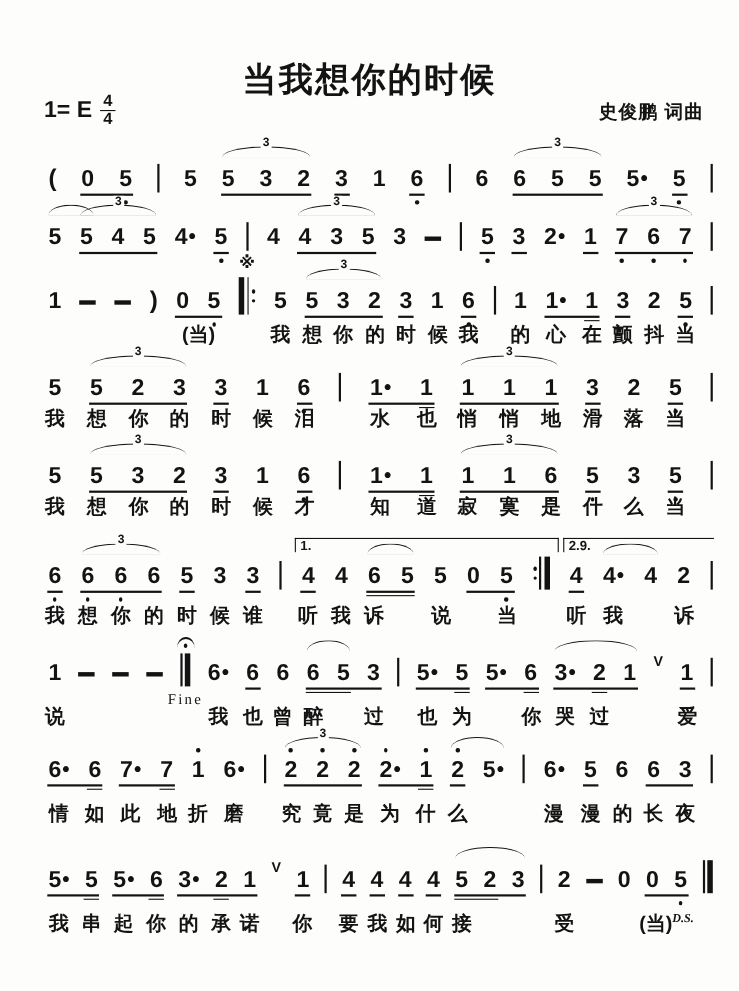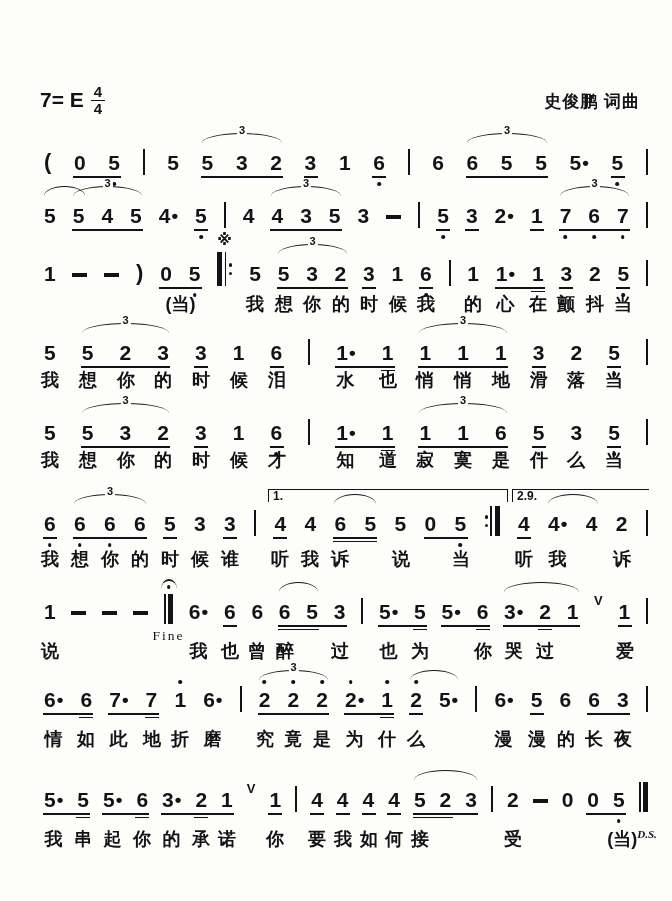--- a/index.html
+++ b/index.html
@@ -49,22 +49,23 @@
   .lyr{position:absolute;top:36px;transform:translateX(-50%);font-size:18px;font-weight:700;white-space:nowrap;}
   .lyr sup{font-size:11px;font-style:italic;font-family:"Liberation Serif","DejaVu Serif",serif;letter-spacing:0;}
   #score .sys:nth-child(4) .lyr,#score .sys:nth-child(5) .lyr{top:33px}
   #score .sys:nth-child(6) .lyr{top:41px}
   #score .sys:nth-child(7) .lyr,#score .sys:nth-child(8) .lyr,#score .sys:nth-child(9) .lyr{top:45px}
 </style>
 </head>
 <body>
 
 <div class="page">
+  <div class="title">当我想你的时候</div>
   <div class="keyrow">
-    <span>7= E</span>
+    <span>1= E</span>
     <span class="ts">
       <span class="up">4</span>
       <span>4</span>
     </span>
   </div>
   <div class="credit">史俊鹏 词曲</div>
   <div id="score">
       <div class="sys">
         <div class="noterow">
           <span class="cell paren">(</span>
@@ -839,16 +840,16 @@
         <span class="lyr" style="left: 127.5px;">的</span>
         <span class="lyr" style="left: 157px;">承</span>
         <span class="lyr" style="left: 183px;">诺</span>
         <span class="lyr" style="left: 231px;">你</span>
         <span class="lyr" style="left: 273px;">要</span>
         <span class="lyr" style="left: 299px;">我</span>
         <span class="lyr" style="left: 325px;">如</span>
         <span class="lyr" style="left: 350px;">何</span>
         <span class="lyr" style="left: 376px;">接</span>
         <span class="lyr" style="left: 469px;">受</span>
-        <span class="lyr" style="left: 588px; text-align: center;">(当)<sup>D.S.</sup></span>
+        <span class="lyr" style="left: 562px; text-align: center;">(当)<sup>D.S.</sup></span>
       </div>
     </div>
 </div>
 
 </body></html>

